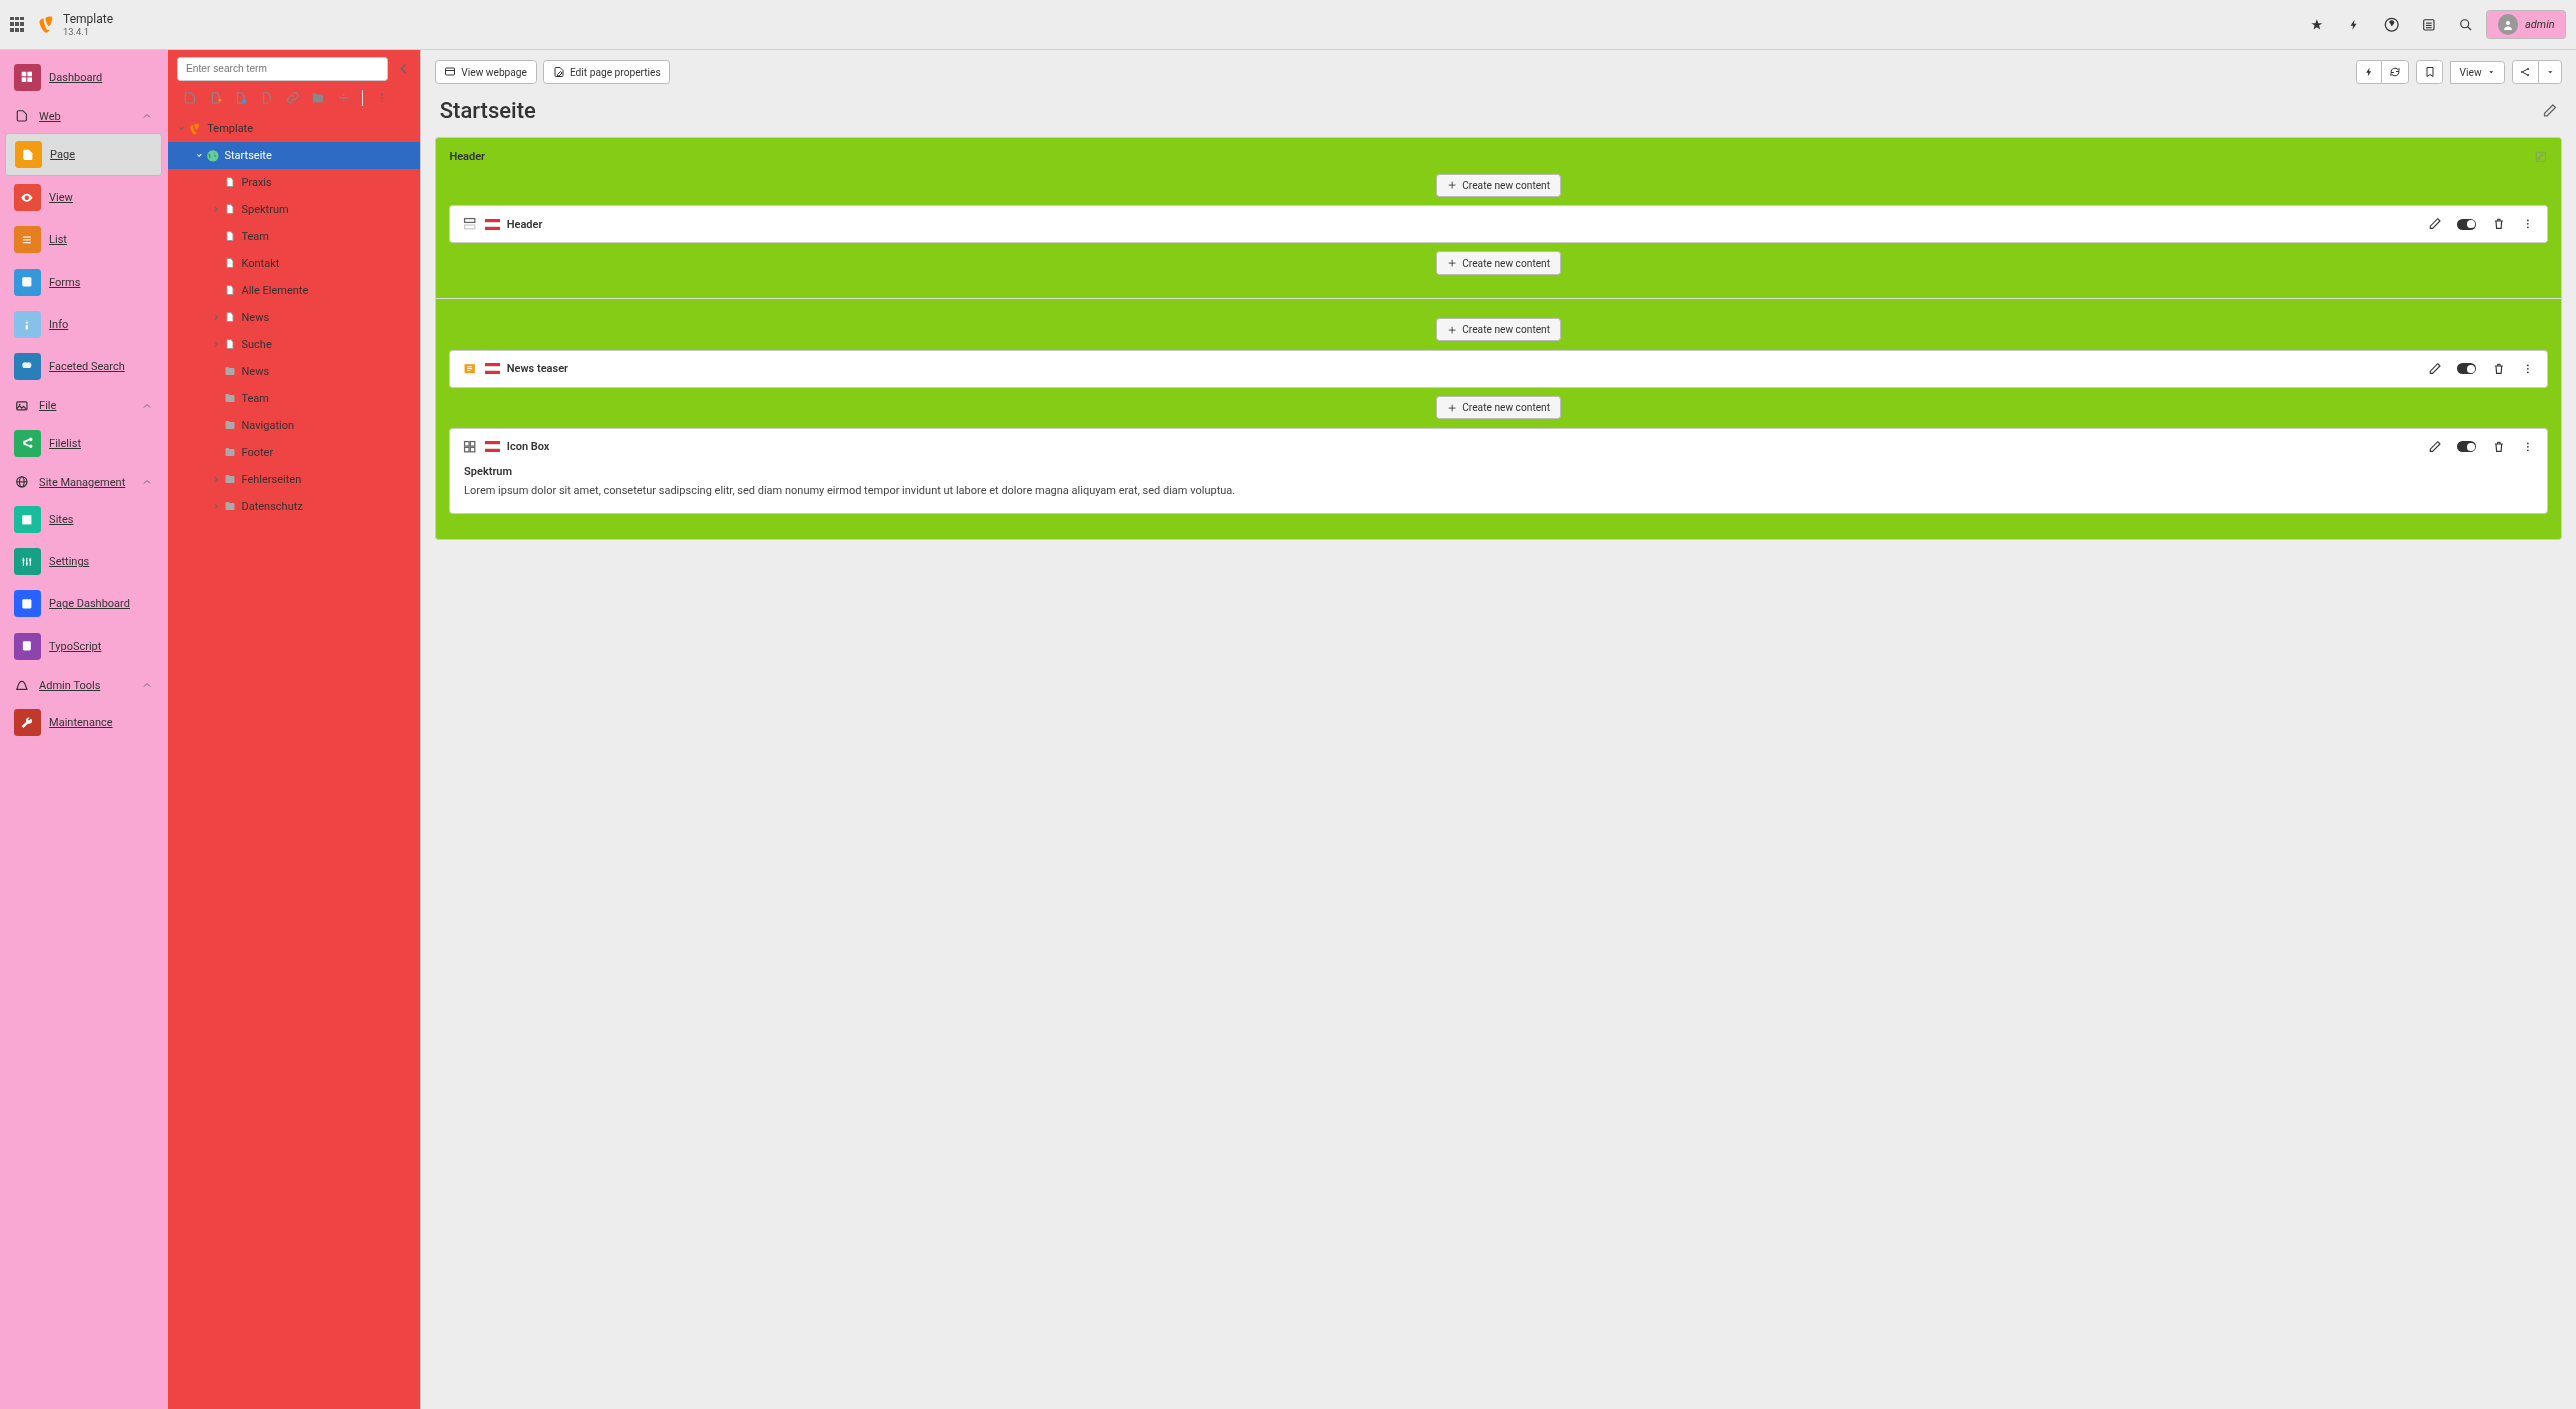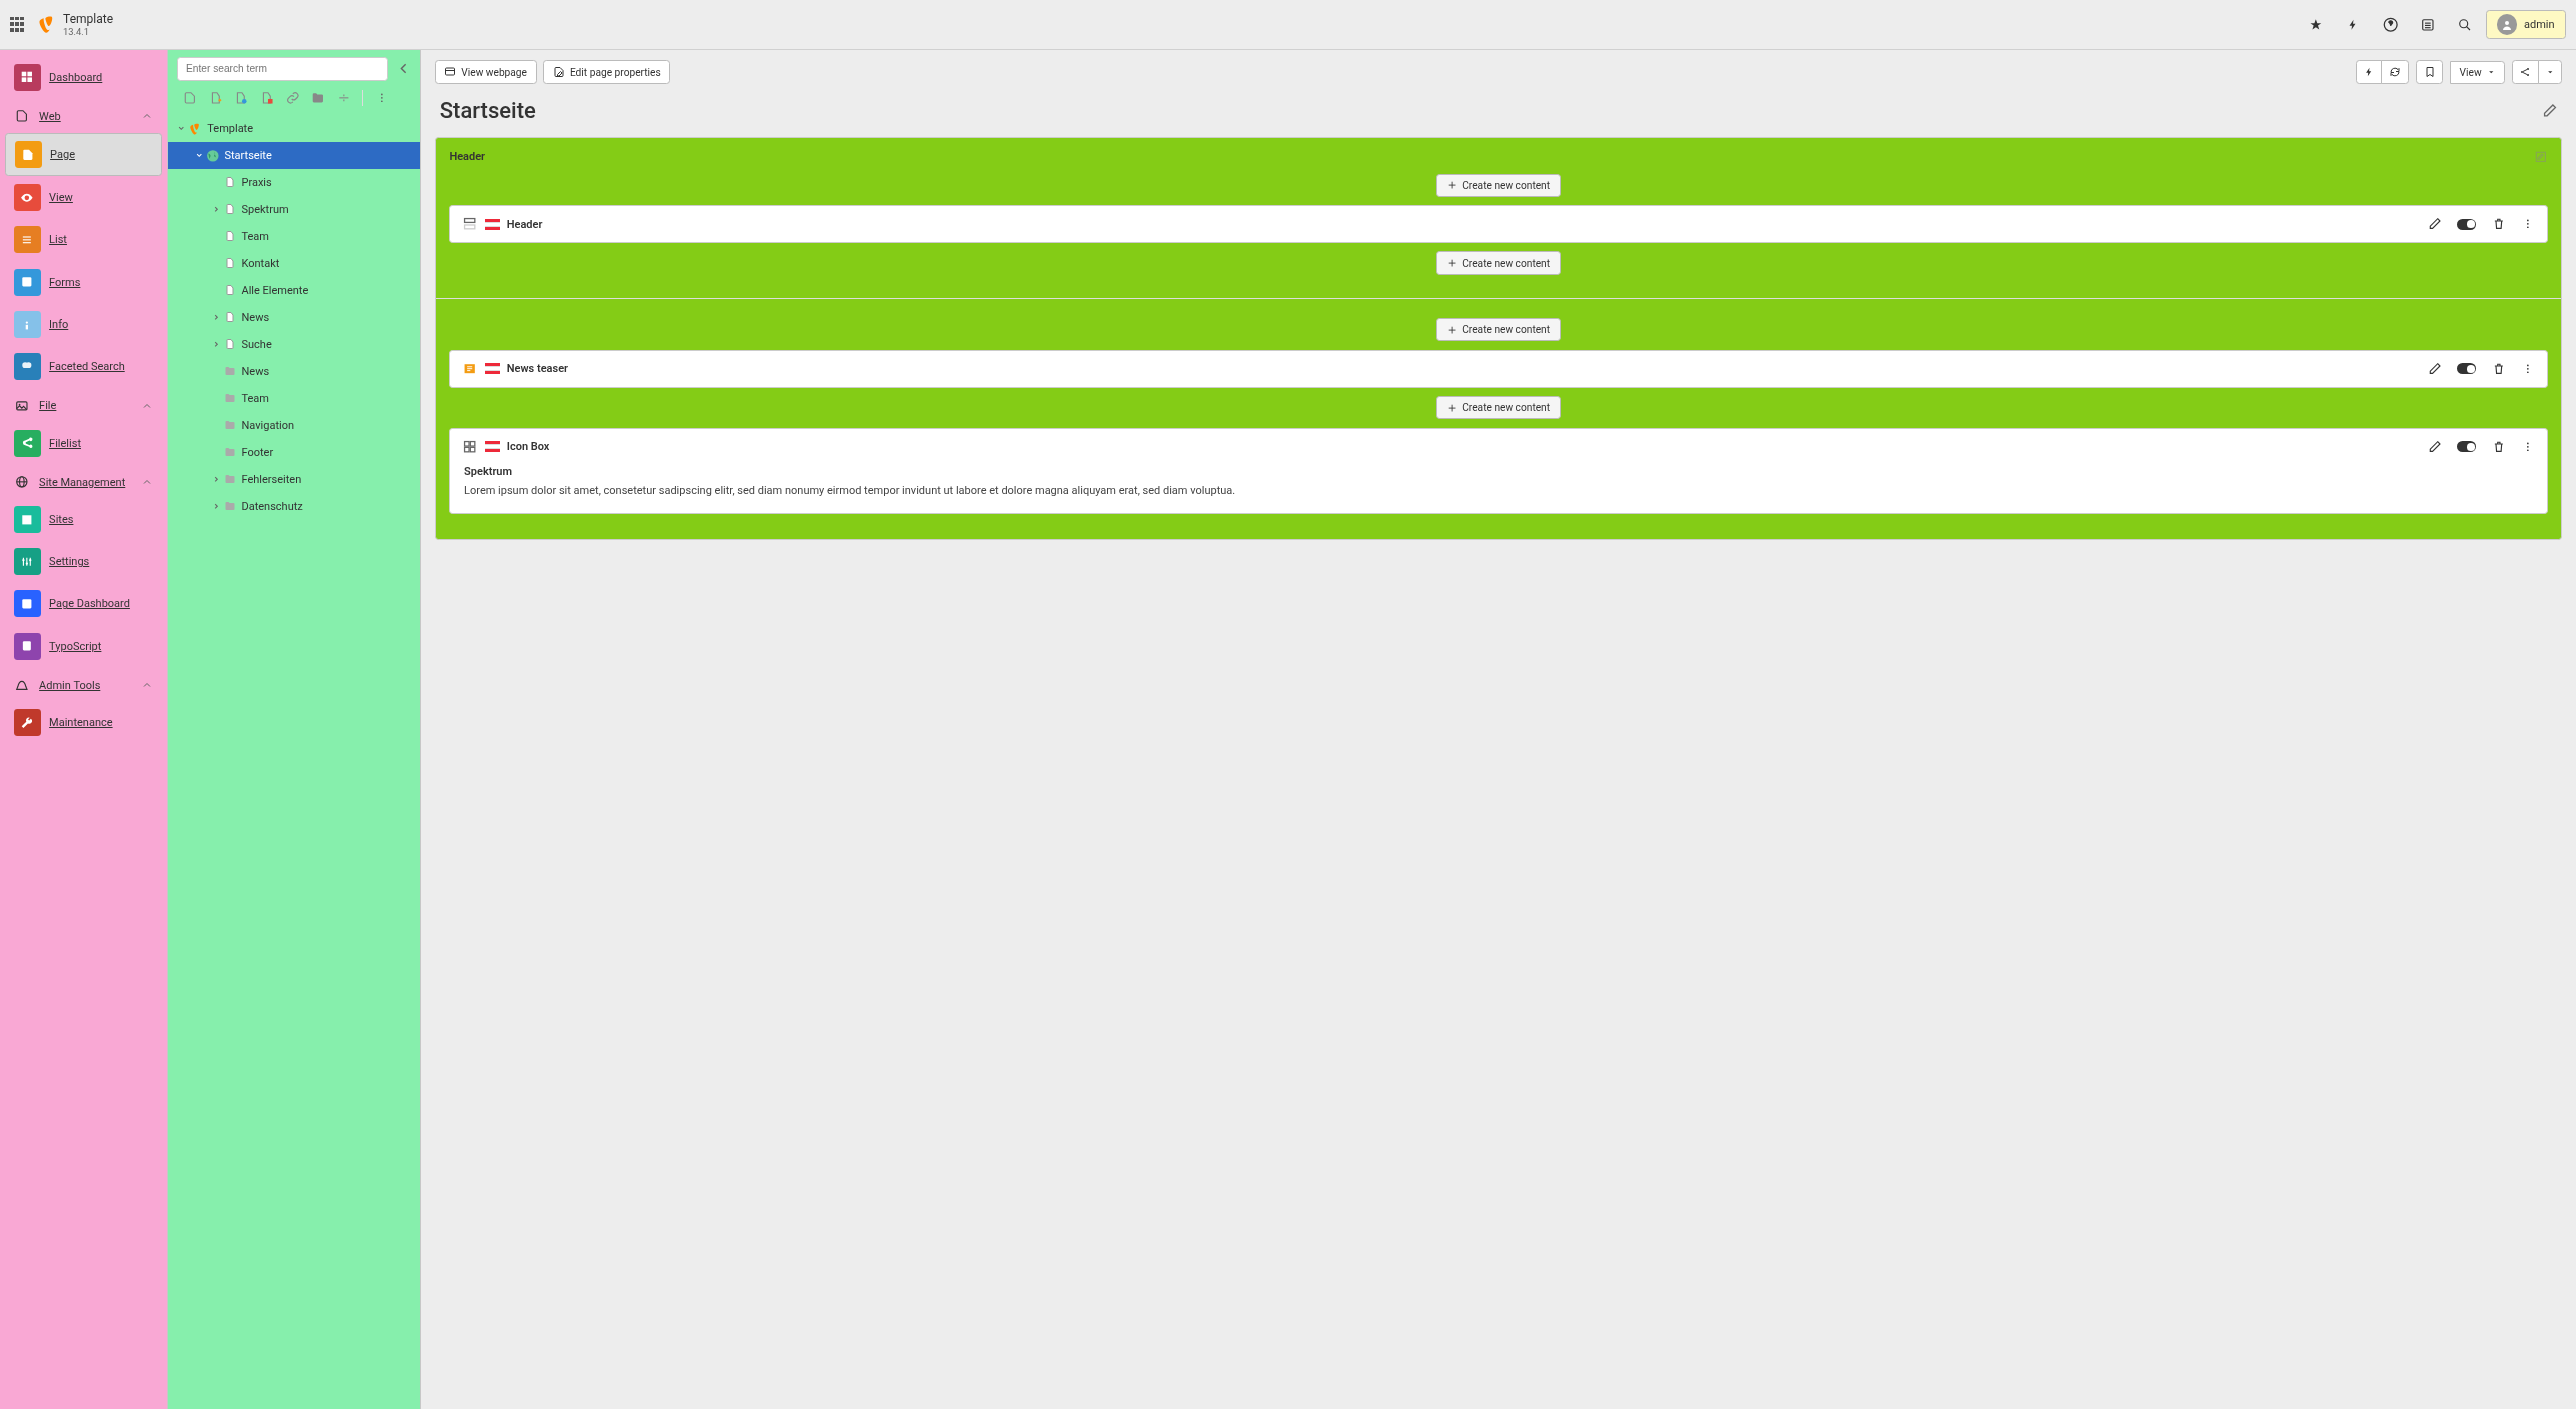--- a/index.html
+++ b/index.html
@@ -10,38 +10,38 @@
 .topbar-left { display: flex; align-items: center; gap: 10.2px; }
 .apps-icon { width: 15.4px; height: 15.4px; display: flex; flex-wrap: wrap; gap: 1.7px; cursor: pointer; }
 .apps-icon span { width: 3.4px; height: 3.4px; background: #555; }
 .brand { display: flex; align-items: center; gap: 6.8px; }
 .brand-logo { width: 20.5px; height: 20.5px; }
 .brand-text { display: flex; flex-direction: column; line-height: 1.2; }
 .brand-name { font-size: 12px; }
 .brand-ver { font-size: 9.4px; color: #666; }
 .topbar-right { margin-left: auto; display: flex; align-items: center; gap: 3.4px; }
 .top-icon-btn { width: 34px; height: 34px; display: flex; align-items: center; justify-content: center; cursor: pointer; border-radius: 3.4px; }
-.user-btn { display: flex; align-items: center; gap: 6.8px; padding: 3.4px 10.2px; border: 0.9px solid #bbb; border-radius: 3.4px; background: #fef9c3; cursor: pointer; }
+.user-btn { display: flex; align-items: center; gap: 6.8px; padding: 3.4px 10.2px; border: 0.9px solid #bbb; border-radius: 3.4px; background: #f9a8d4; cursor: pointer; font-style: italic; }
 .avatar { width: 20.5px; height: 20.5px; border-radius: 50%; background: #999; display: flex; align-items: center; justify-content: center; }
 
 
 .main { display: flex; height: calc(100vh - 50px); }
 
 
 .modmenu { width: 168px; background: #f9a8d4; border-right: 0.9px solid #c7c7c7; overflow-y: auto; padding: 6.8px 5.1px; text-decoration: underline; }
 .mod-item { display: flex; align-items: center; gap: 8.5px; padding: 6.8px 8.5px; border-radius: 3.4px; cursor: pointer; margin-bottom: 1.7px; }
 .mod-item.active { background: #ddd; border: 0.9px solid #bbb; }
 .mod-icon { width: 27px; height: 27px; border-radius: 3.4px; display: flex; align-items: center; justify-content: center; flex-shrink: 0; }
 .mod-group { display: flex; align-items: center; gap: 8.5px; padding: 8.5px 8.5px; cursor: pointer; font-size: 11px; }
 .mod-group .mod-icon { width: 17px; height: 17px; background: transparent; }
 .mod-group .chev { margin-left: auto; }
 .chev { width: 12px; height: 12px; }
 
 
-.pagetree { width: 253px; background: #86efac; border-right: 0.9px solid #c7c7c7; display: flex; flex-direction: column; }
+.pagetree { width: 253px; background: #ef4444; border-right: 0.9px solid #c7c7c7; display: flex; flex-direction: column; }
 .tree-toolbar { padding: 6.8px 8.5px; display: flex; flex-direction: column; gap: 6.8px; }
 .tree-search-row { display: flex; align-items: center; gap: 6.8px; }
 .tree-search { flex: 1; height: 24px; border: 0.9px solid #ccc; border-radius: 3.4px; padding: 0 8.5px; font-size: 10.2px; }
 .tree-collapse { width: 17px; height: 17px; cursor: pointer; }
 .tree-icon-row { display: flex; align-items: center; gap: 5.1px; padding: 0 3.4px; }
 .tree-icon-btn { width: 20.5px; height: 20.5px; display: flex; align-items: center; justify-content: center; cursor: pointer; border-radius: 2.6px; }
 .divider-v { width: 0.9px; height: 15.4px; background: #ddd; margin: 0 3.4px; }
 .tree-list { flex: 1; overflow-y: auto; padding-bottom: 17px; }
 .tree-node { display: flex; align-items: center; height: 27px; padding-right: 8.5px; cursor: pointer; font-size: 11px; }
 .tree-node.selected { background: #2d6bc4; color: #fff; }

